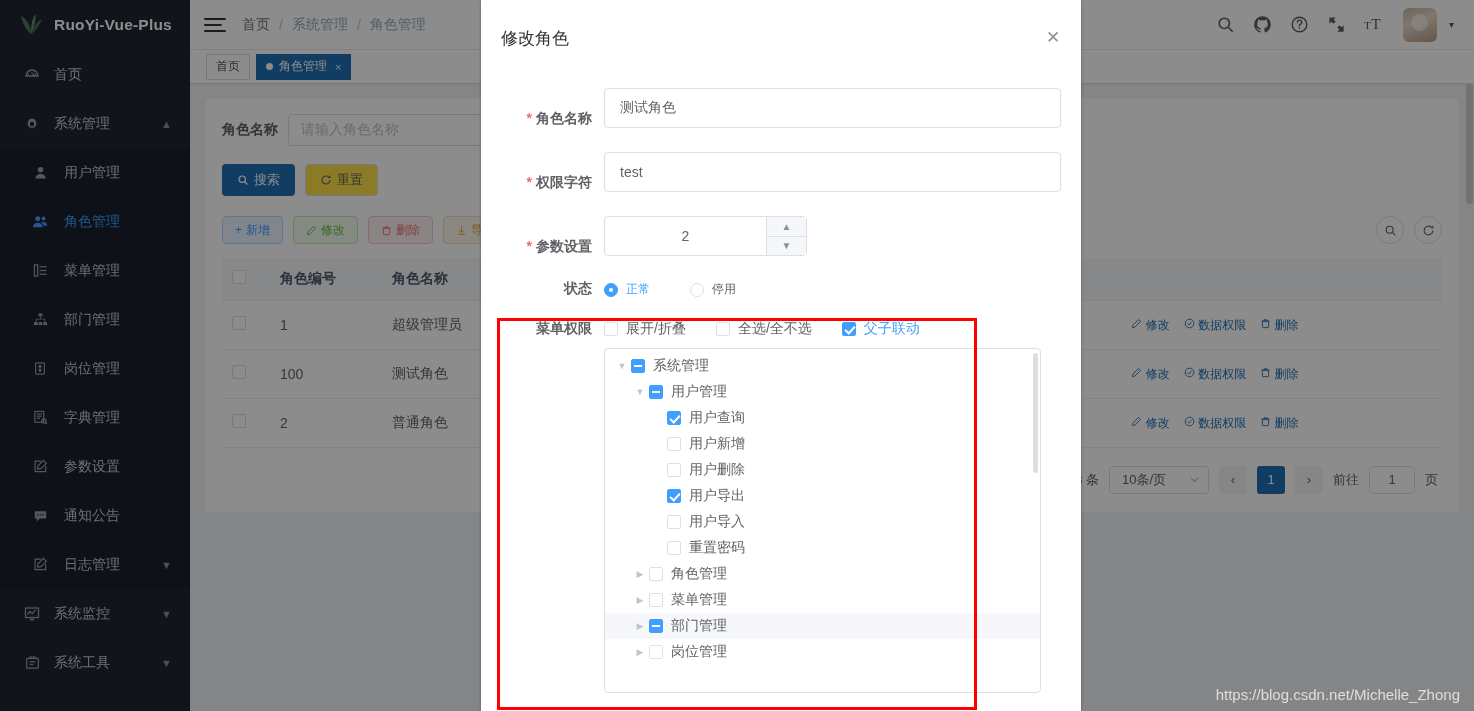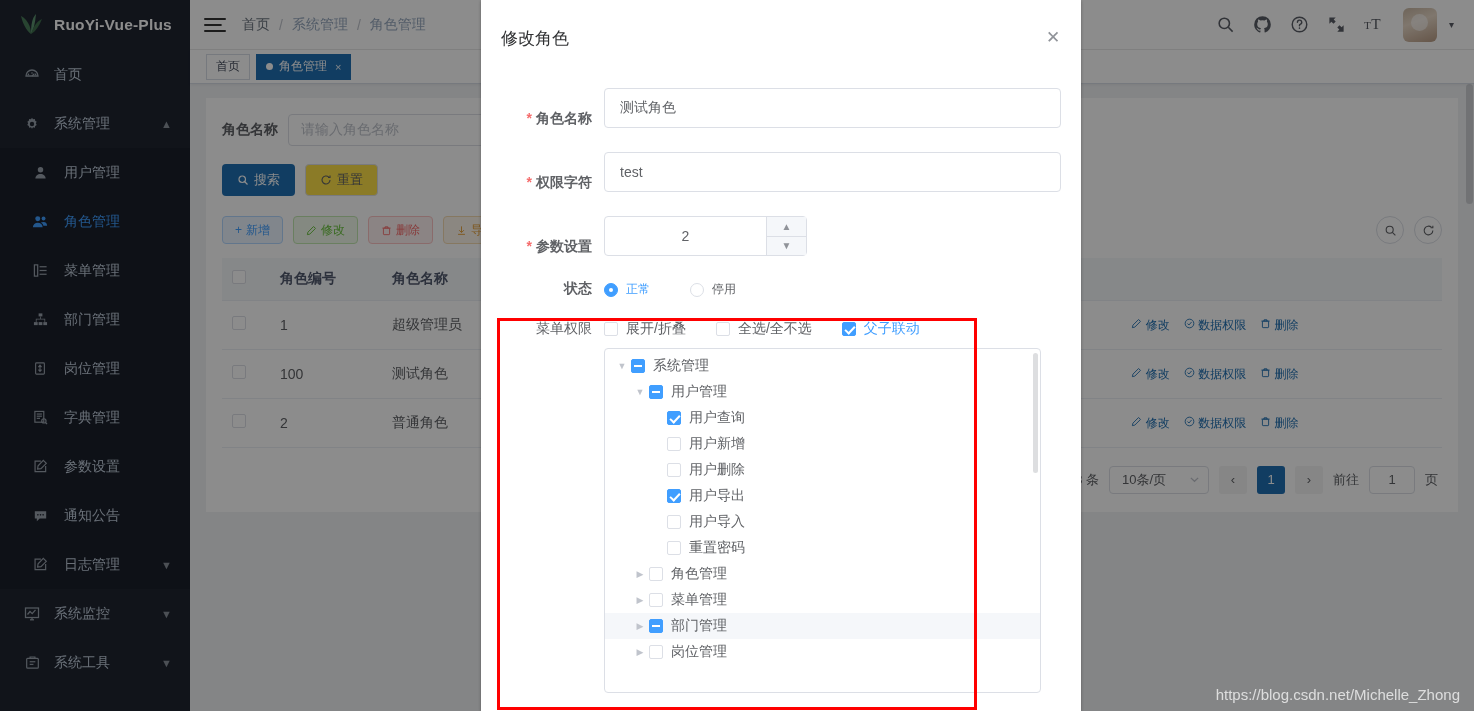--- a/index.html
+++ b/index.html
@@ -218,21 +218,21 @@
   .radio .rlab { font-size: 12px; color: #606266; }
   .radio.on .rlab { color: #409eff; }
 
   
   .redbox {
     position: absolute; left: 16px; top: 318px; width: 480px; height: 392px;
     border: 3px solid #ff0000; pointer-events: none; z-index: 5;
   }
 
   .permrow { display: flex; align-items: center; padding-left: 0; margin-bottom: 10px; }
-  .perm-label { width: 123px; text-align: right; padding-right: 12px; font-size: 14px; color: #606266; font-weight: normal; flex: none; }
+  .perm-label { width: 123px; text-align: right; padding-right: 12px; font-size: 14px; color: #606266; font-weight: bold; flex: none; }
   .chk { display: inline-flex; align-items: center; margin-right: 30px; cursor: pointer; }
   .chk .box {
     width: 14px; height: 14px; border: 1px solid #dcdfe6; border-radius: 2px;
     background: #fff; margin-right: 8px; position: relative; flex: none;
   }
   .chk.on .box { background: #409eff; border-color: #409eff; }
   .chk.on .box::after {
     content: ""; position: absolute; left: 4px; top: 1px; width: 4px; height: 8px;
     border: 2px solid #fff; border-top: 0; border-left: 0; transform: rotate(43deg);
   }

